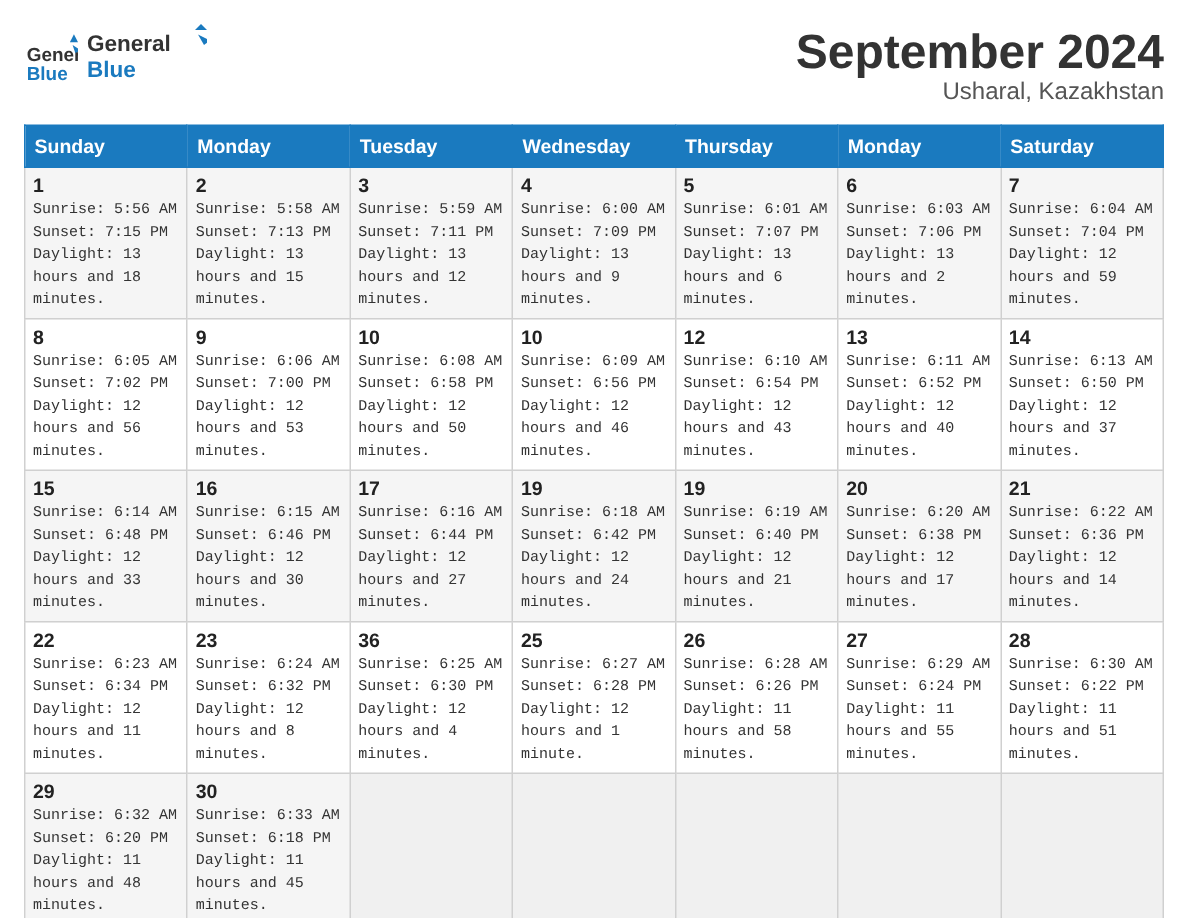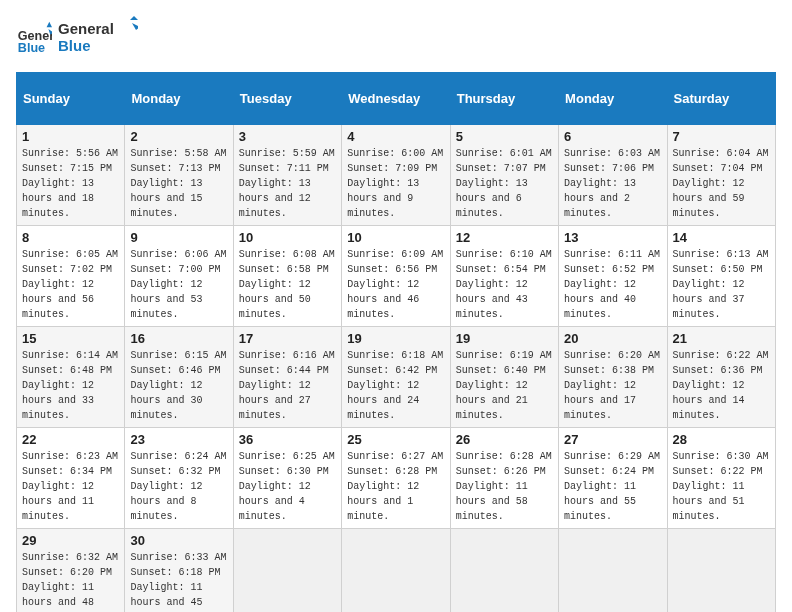--- a/index.html
+++ b/index.html
@@ -40,21 +40,21 @@
     table {
       width: 100%;
       border-collapse: collapse;
       font-size: 11px;
     }
     thead tr {
       background-color: #1a7abf;
       color: #fff;
     }
     thead th {
-      padding: 18px 6px;
+      padding: 6px 6px;
       font-size: 13px;
       font-weight: bold;
       text-align: left;
       border: 1px solid #1a7abf;
     }
     tbody tr {
       vertical-align: top;
     }
     tbody td {
       border: 1px solid #d0d0d0;
@@ -99,20 +99,22 @@
     <div>
       <svg width="80" height="40">
         <text x="0" y="18" font-size="15" font-weight="bold" fill="#333">General</text>
         <text x="0" y="35" font-size="15" font-weight="bold" fill="#1a7abf">Blue</text>
         <polygon points="72,4 80,4 76,0" fill="#1a7abf"></polygon>
         <polygon points="74,7 82,11 78,14" fill="#1a7abf"></polygon>
       </svg>
     </div>
   </div>
   <div class="title-block">
+    <div class="month-year">September 2024</div>
+    <div class="location">Usharal, Kazakhstan</div>
   </div>
 </div>
 
 <table>
   <thead>
     <tr>
     <th>Sunday</th>
         <th>Monday</th>
         <th>Tuesday</th>
         <th>Wednesday</th>

